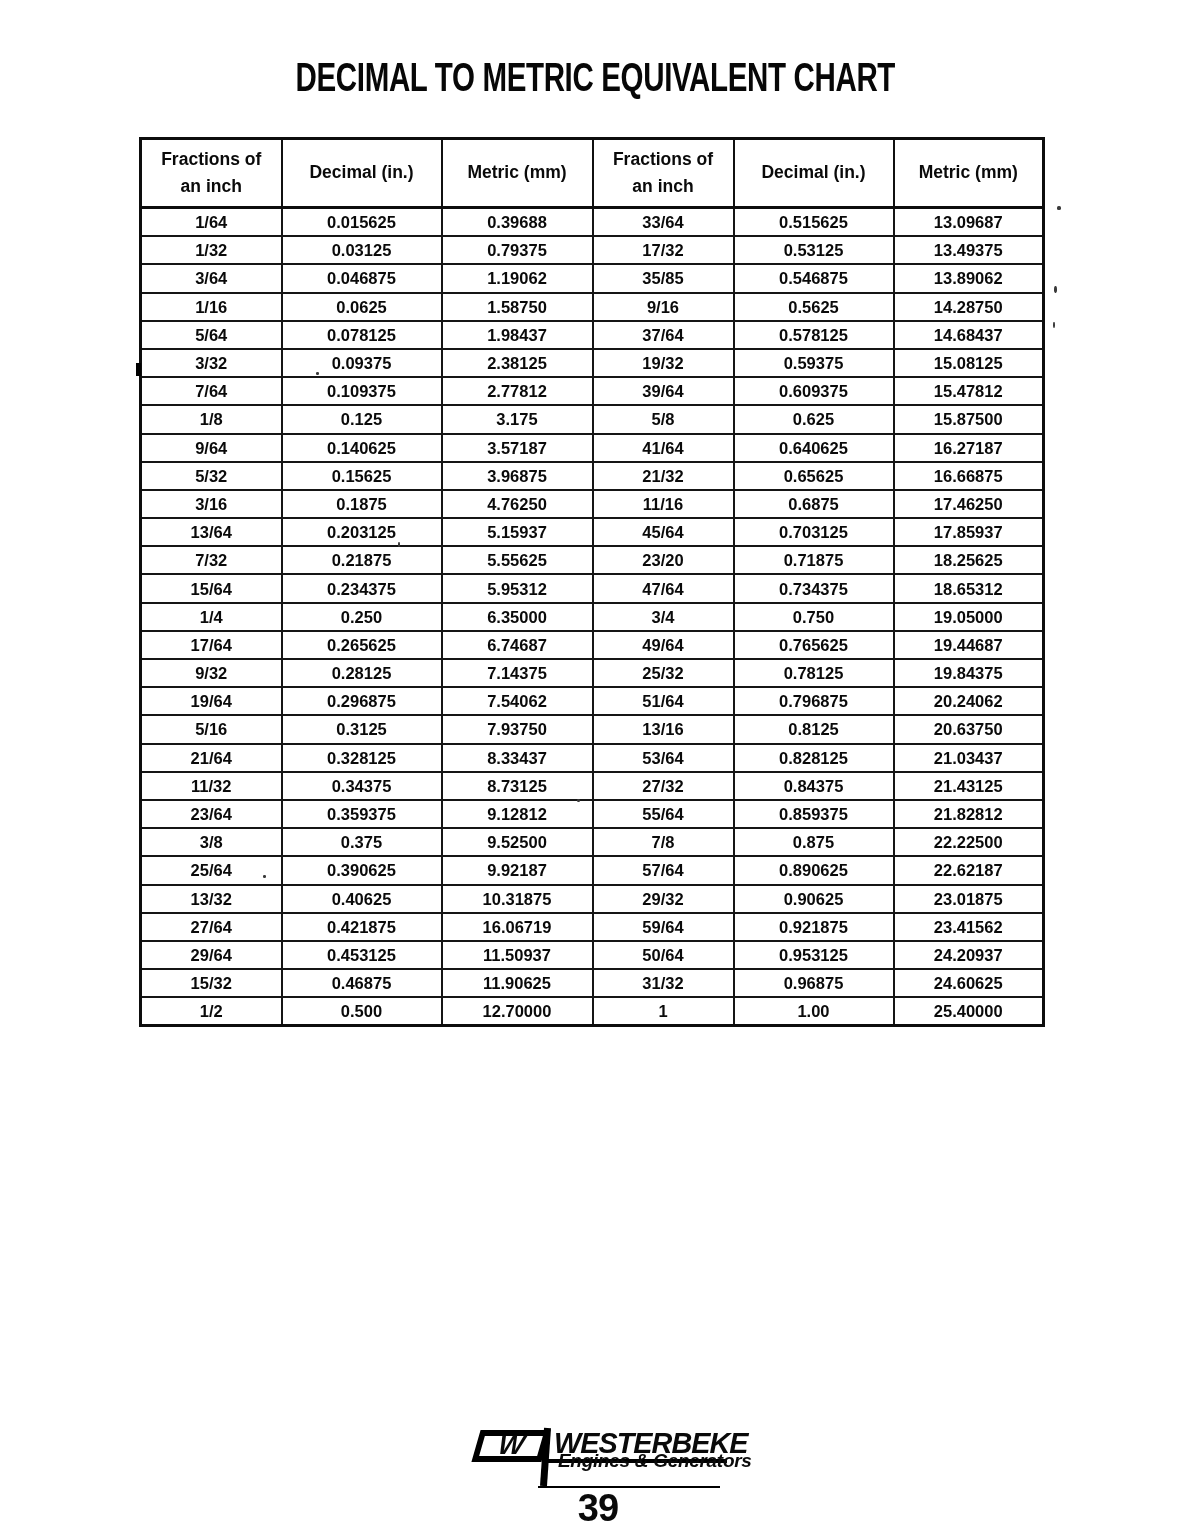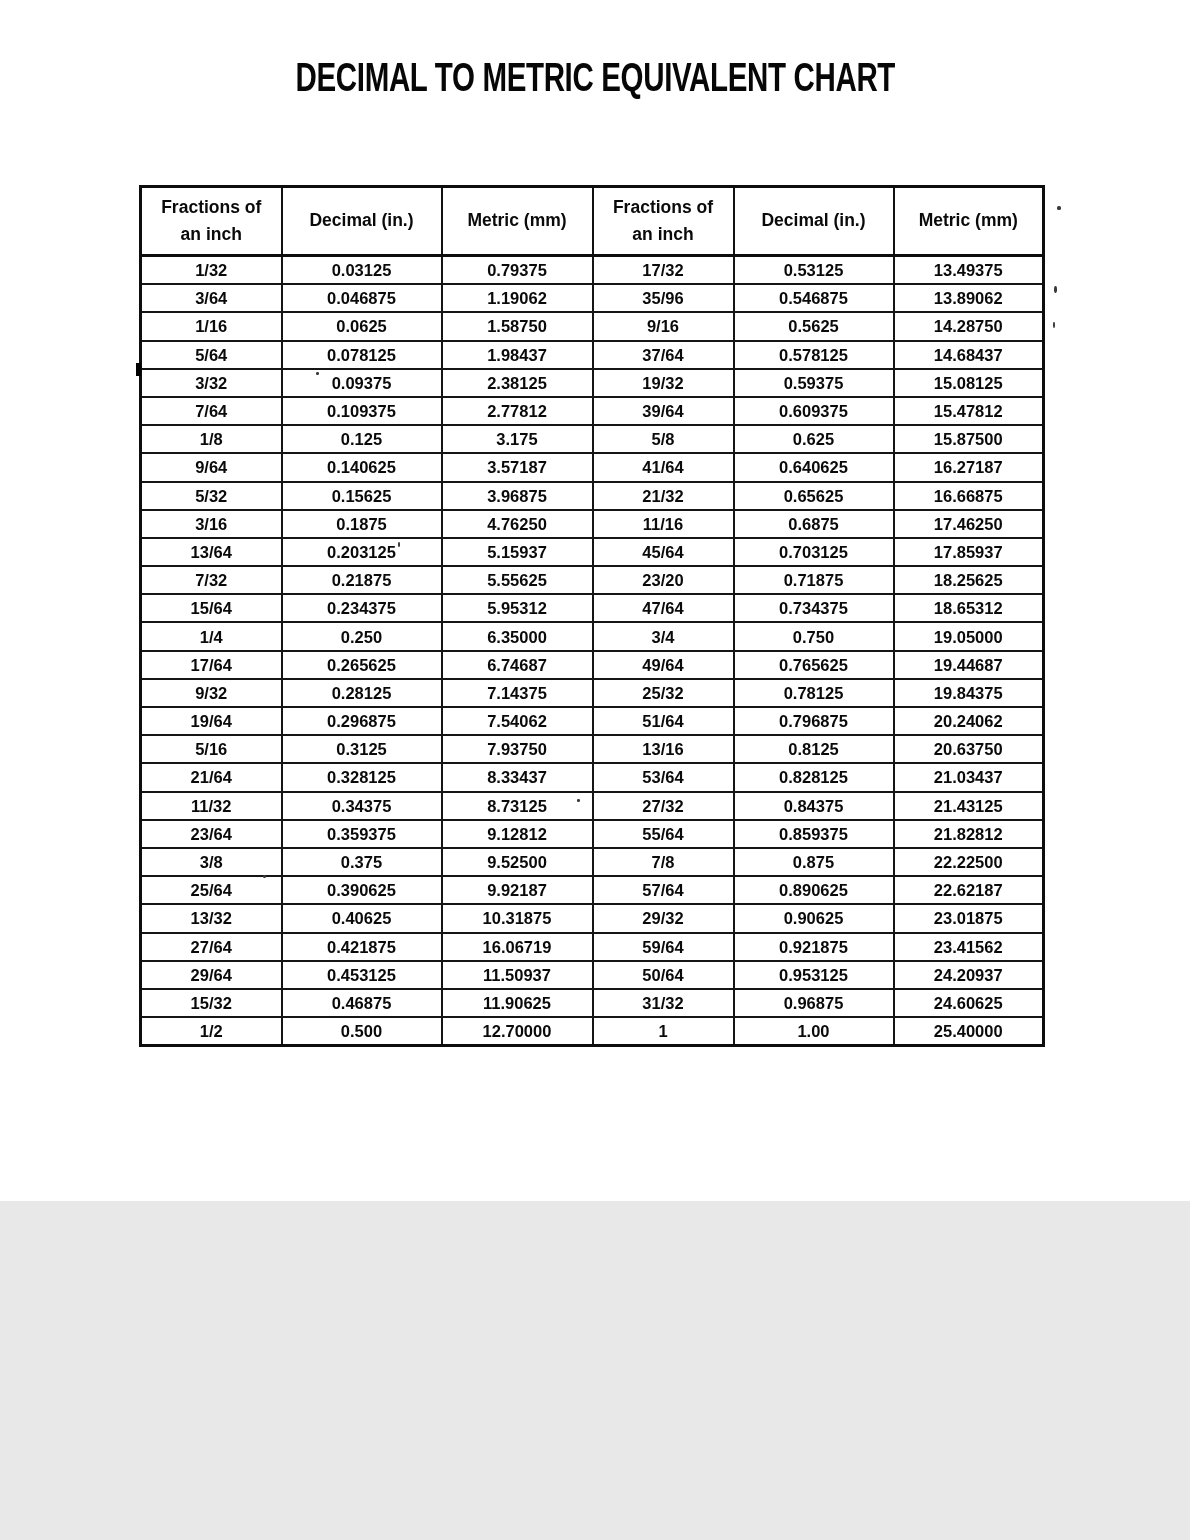--- a/index.html
+++ b/index.html
@@ -1,19 +1,19 @@
 <!DOCTYPE html>
 <html><head>
 <meta charset="utf-8">
 <style>
   html, body { margin: 0; padding: 0; background: #e8e8e8; }
   .sheet {
     position: relative;
     width: 1190px;
-    height: 1201px;
+    height: 1540px;
     background: #ffffff;
     font-family: "Liberation Sans", sans-serif;
     color: #0a0a0a;
     overflow: hidden;
   }
 
   
   .title-wrap {
     position: absolute;
     top: 54px;
@@ -35,21 +35,20 @@
 
   
   table.chart {
     position: absolute;
     left: 139px;
     top: 137px;
     width: 903px;
     border-collapse: collapse;
     table-layout: fixed;
     border: 3px solid #0d0d0d;
-    margin-top: 48px;
   }
   table.chart th {
     border: 2px solid #101010;
     border-bottom: 3px solid #0d0d0d;
     height: 66px;
     font-size: 17.5px;
     font-weight: bold;
     text-align: center;
     vertical-align: middle;
     white-space: pre-line;
@@ -185,32 +184,40 @@
         <th>Decimal (in.)</th>
         <th>Metric (mm)</th>
         <th>Fractions of
 an inch</th>
         <th>Decimal (in.)</th>
         <th>Metric (mm)</th>
       </tr>
     </thead>
     <tbody>
         <tr>
+          <td>1/64</td>
+          <td>0.015625</td>
+          <td>0.39688</td>
+          <td>33/64</td>
+          <td>0.515625</td>
+          <td>13.09687</td>
+        </tr>
+        <tr>
           <td>1/32</td>
           <td>0.03125</td>
           <td>0.79375</td>
           <td>17/32</td>
           <td>0.53125</td>
           <td>13.49375</td>
         </tr>
         <tr>
           <td>3/64</td>
           <td>0.046875</td>
           <td>1.19062</td>
-          <td>35/96</td>
+          <td>35/85</td>
           <td>0.546875</td>
           <td>13.89062</td>
         </tr>
         <tr>
           <td>1/16</td>
           <td>0.0625</td>
           <td>1.58750</td>
           <td>9/16</td>
           <td>0.5625</td>
           <td>14.28750</td>

